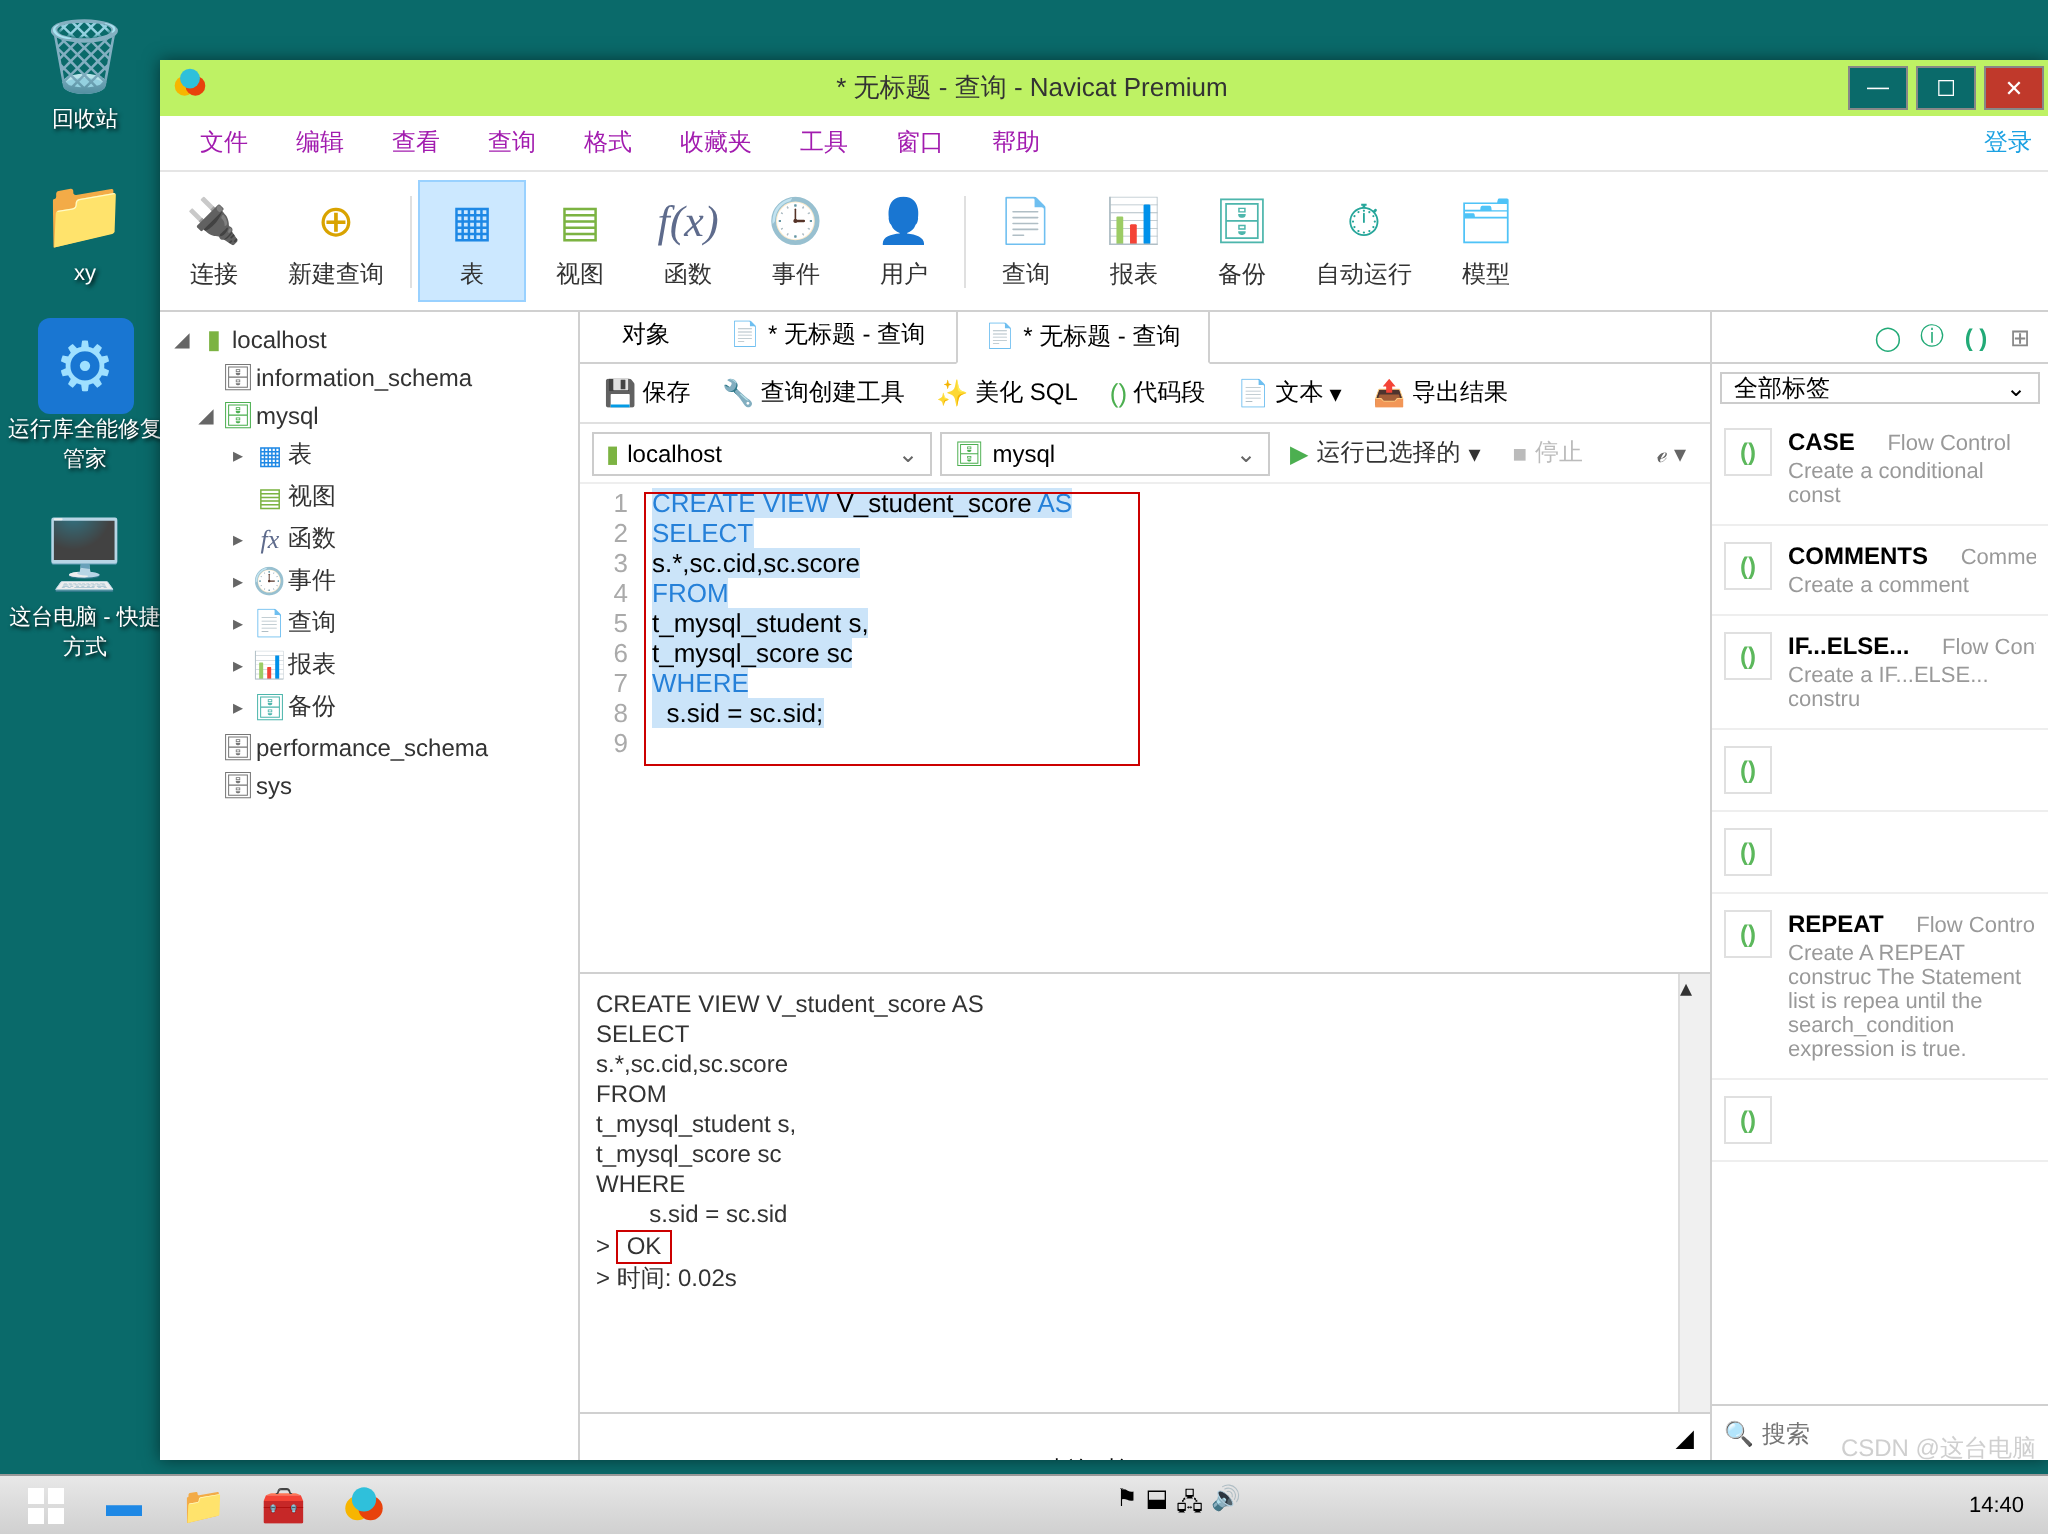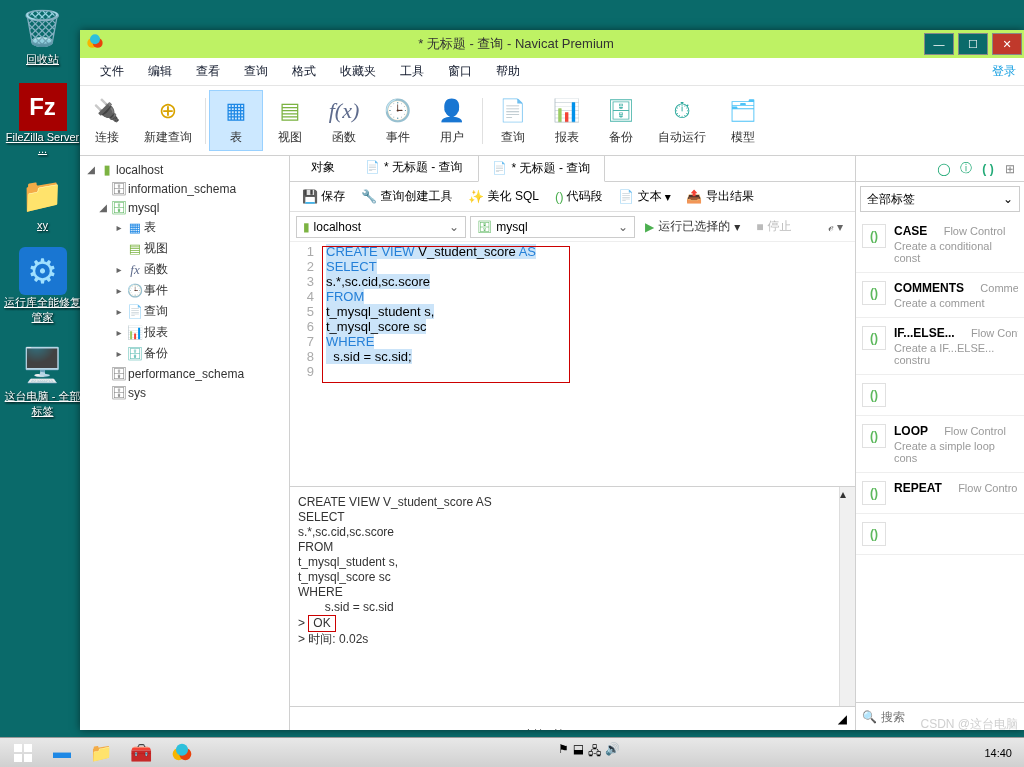--- a/index.html
+++ b/index.html
@@ -2,33 +2,33 @@
 <html><head>
 <meta charset="utf-8">
 <style>
 * { box-sizing: border-box; margin: 0; padding: 0; font-family: "Microsoft YaHei", Tahoma, sans-serif; }
 body { background: #0a6a6a; width: 1024px; height: 767px; position: relative; overflow: hidden; font-size: 12px; }
 
 
 .desktop { position: absolute; top: 0; left: 0; width: 85px; }
 .desktop-icon { color: #fff; text-align: center; display: flex; flex-direction: column; align-items: center; padding: 4px; margin-bottom: 8px; cursor: pointer; }
 .desktop-icon .icon-box { width: 48px; height: 48px; display: flex; align-items: center; justify-content: center; font-size: 34px; }
-.desktop-icon span.label { font-size: 11px; text-shadow: 1px 1px 2px #000; text-decoration: underline; }
+.desktop-icon span.label { font-size: 11px; text-shadow: 1px 1px 2px #000; }
 
 
 .window { position: absolute; top: 30px; left: 80px; width: 944px; height: 700px; background: #fff; box-shadow: 0 0 8px rgba(0,0,0,0.5); display: flex; flex-direction: column; }
 .titlebar { background: #bef264; height: 28px; display: flex; align-items: center; position: relative; }
 .titlebar .logo { width: 30px; text-align: center; font-size: 16px; }
 .titlebar .title { flex: 1; text-align: center; color: #333; font-size: 13px; }
 .titlebar .winbtns { display: flex; }
 .titlebar .winbtn { width: 30px; height: 22px; display: flex; align-items: center; justify-content: center; background: #0a6a6a; margin: 3px 2px; color: #fff; font-size: 11px; border: 1px solid #888; }
 
 
 .menubar { height: 28px; background: #fff; border-bottom: 1px solid #e5e5e5; display: flex; align-items: center; padding: 0 8px; }
-.menubar .menu-item { padding: 0 12px; color: #0f172a; cursor: pointer; }
+.menubar .menu-item { padding: 0 12px; color: #a21caf; cursor: pointer; }
 .menubar .right { margin-left: auto; color: #1ba1e2; }
 
 
 .toolbar { height: 70px; background: #fff; border-bottom: 1px solid #d0d0d0; display: flex; align-items: center; }
 .toolbar .tool { display: flex; flex-direction: column; align-items: center; justify-content: center; padding: 4px 10px; min-width: 54px; cursor: pointer; }
 .toolbar .tool .ic { width: 32px; height: 32px; display: flex; align-items: center; justify-content: center; font-size: 22px; }
 .toolbar .tool .lbl { font-size: 12px; color: #333; margin-top: 2px; }
 .toolbar .sep { width: 1px; height: 46px; background: #e0e0e0; margin: 0 3px; }
 .toolbar .tool.active { background: #cce8ff; border: 1px solid #99d1ff; }
 
@@ -77,21 +77,21 @@
 .out-body .scrollbar { position: absolute; right: 0; top: 0; width: 16px; height: 100%; background: #f0f0f0; border-left: 1px solid #ddd; }
 .ok-box { border: 1px solid #c00; padding: 0 4px; display: inline-block; }
 
 .status-bar { height: 24px; border-top: 1px solid #d0d0d0; display: flex; align-items: center; padding: 0 8px; font-size: 12px; }
 .status-bar .mid { margin-left: auto; margin-right: auto; margin-top: 33px; }
 
 
 .rightpanel { width: 168px; display: flex; flex-direction: column; }
 .right-tools { height: 26px; display: flex; align-items: center; justify-content: flex-end; gap: 6px; padding: 0 6px; border-bottom: 1px solid #d0d0d0; }
 .right-tools .ic { width: 16px; height: 16px; display: flex; align-items: center; justify-content: center; color: #888; cursor: pointer; }
-.tag-select { height: 26px; border: 1px solid #ccc; margin: 4px; padding: 0 6px; display: flex; align-items: center; font-size: 12px; }
+.tag-select { height: 16px; border: 1px solid #ccc; margin: 4px; padding: 0 6px; display: flex; align-items: center; font-size: 12px; }
 .snippets { flex: 1; overflow: hidden; }
 .snippet { display: flex; gap: 8px; padding: 8px 6px; border-bottom: 1px solid #eee; }
 .snip-ic { width: 24px; height: 24px; border: 1px solid #e0e0e0; display: flex; align-items: center; justify-content: center; color: #5cb85c; font-size: 12px; font-weight: bold; flex-shrink: 0; }
 .snip-txt { overflow: hidden; }
 .snip-title { font-size: 12px; font-weight: bold; white-space: nowrap; }
 .snip-sub { font-size: 11px; color: #999; font-weight: normal; padding-left: 13px; }
 .snip-desc { font-size: 11px; color: #999; margin-top: 2px; }
 .search-row { height: 28px; border-top: 1px solid #d0d0d0; display: flex; align-items: center; padding: 0 6px; gap: 4px; }
 .search-row input { border: none; outline: none; flex: 1; font-size: 12px; }
 
@@ -105,34 +105,30 @@
 </style>
 </head>
 <body>
 
 <div class="desktop">
   <div class="desktop-icon">
       <div class="icon-box">🗑️</div>
       <span class="label">回收站</span>
     </div>
   <div class="desktop-icon">
-      <div class="icon-box" style="background:#a60000;color:#fff;font-size:24px;font-weight:bold;">Fz</div>
-      <span class="label">FileZilla Server ...</span>
-    </div>
-  <div class="desktop-icon">
       <div class="icon-box">📁</div>
       <span class="label">xy</span>
     </div>
   <div class="desktop-icon">
       <div class="icon-box" style="background:#1976d2;color:#9fe0ff;border-radius:6px;">⚙</div>
       <span class="label">运行库全能修复管家</span>
     </div>
   <div class="desktop-icon">
       <div class="icon-box">🖥️</div>
-      <span class="label">这台电脑 - 全部标签</span>
+      <span class="label">这台电脑 - 快捷方式</span>
     </div>
 </div>
 
 <div class="window">
   <div class="titlebar">
     <div class="logo"><svg width="18" height="18" viewBox="0 0 40 40">
           <circle cx="14" cy="22" r="11" fill="#f7b500"></circle>
           <circle cx="26" cy="22" r="11" fill="#e8420c"></circle>
           <circle cx="20" cy="14" r="11" fill="#2fc0db"></circle>
         </svg></div>
@@ -403,29 +399,26 @@
             <div class="snip-txt">
               <div class="snip-title"><span>IF...ELSE...</span> <span class="snip-sub">Flow Control</span></div>
               <div class="snip-desc">Create a IF...ELSE... constru</div>
             </div>
           </div>
         <div class="snippet">
             <div class="snip-ic">()</div>
           </div>
         <div class="snippet">
             <div class="snip-ic">()</div>
-            <div class="snip-txt">
-              <div class="snip-title"><span>LOOP</span> <span class="snip-sub">Flow Control</span></div>
-              <div class="snip-desc">Create a simple loop cons</div>
-            </div>
           </div>
         <div class="snippet">
             <div class="snip-ic">()</div>
             <div class="snip-txt">
               <div class="snip-title"><span>REPEAT</span> <span class="snip-sub">Flow Control</span></div>
+              <div class="snip-desc">Create A REPEAT construc The Statement list is repea until the search_condition expression is true.</div>
             </div>
           </div>
         <div class="snippet">
             <div class="snip-ic">()</div>
           </div>
       </div>
       <div class="search-row">
         <span>🔍</span>
         <input placeholder="搜索" style="">
       </div>

